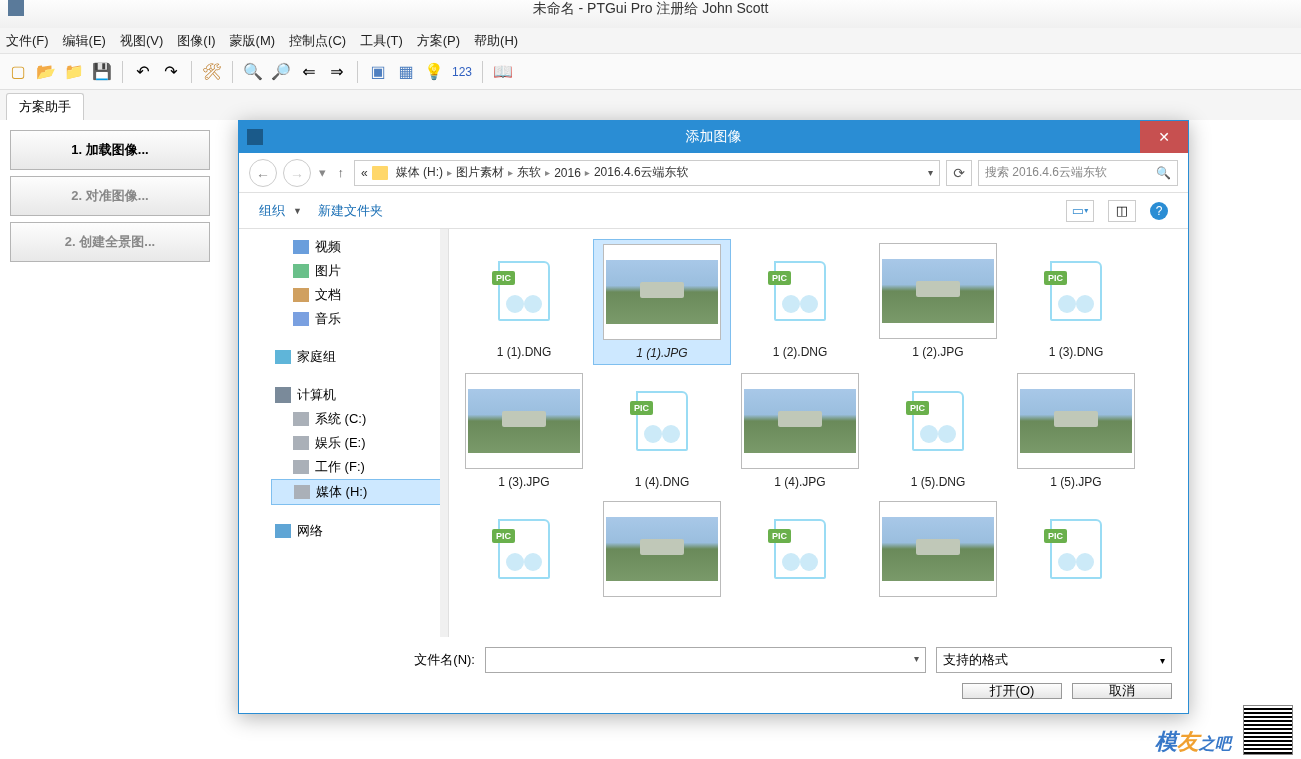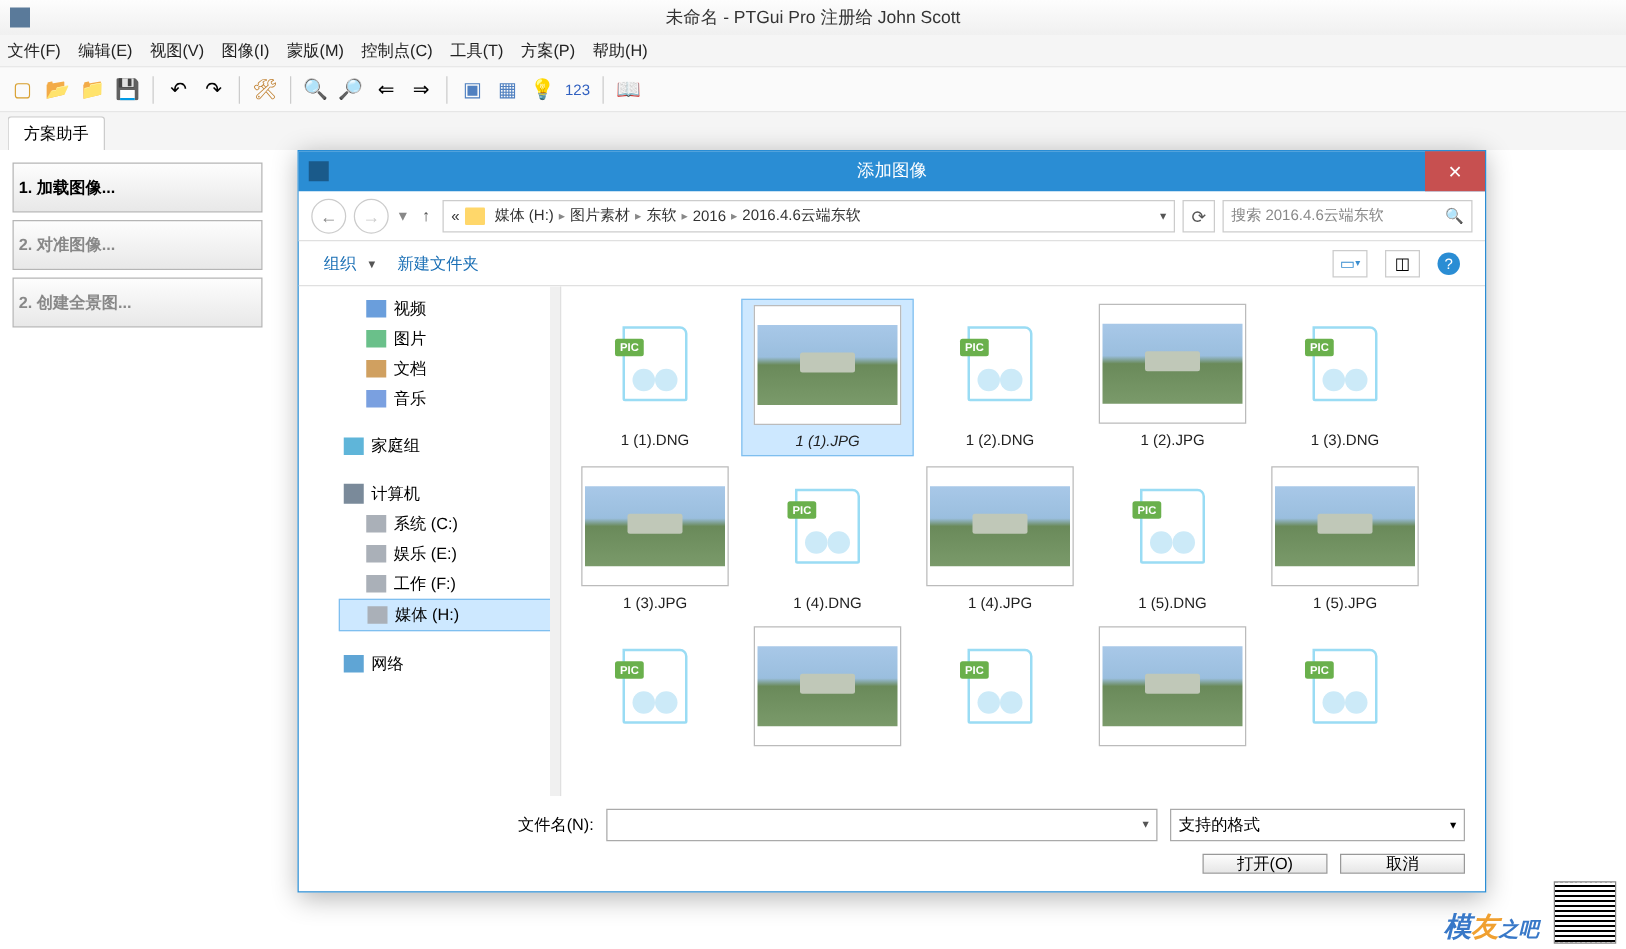--- a/index.html
+++ b/index.html
@@ -1,29 +1,29 @@
 <!DOCTYPE html>
 <html><head>
 <meta charset="utf-8">
 <style>
 * { margin:0; padding:0; box-sizing:border-box; font-family:"Microsoft YaHei","Segoe UI",sans-serif; }
 body { width:1301px; height:759px; background:#fff; overflow:hidden; position:relative; }
-.titlebar { height:28px; background:linear-gradient(#fdfdfd,#f0f0f0); display:flex; align-items:center; font-size:14px; color:#333; position:relative; }
+.titlebar { height:28px; background:linear-gradient(#fdfdfd,#f0f0f0); display:flex; align-items:flex-start; font-size:14px; color:#333; position:relative; }
 .titlebar .app-icon { width:16px; height:16px; margin:0 8px; background:#5a7a9a; }
 .titlebar .title-text { position:absolute; left:50%; transform:translateX(-50%); }
 .menubar { height:26px; background:#f5f5f5; display:flex; align-items:center; padding:0 6px; font-size:13px; color:#222; border-bottom:1px solid #e3e3e3;}
 .menubar span { margin-right:14px; cursor:default; }
 .toolbar { height:36px; background:#fafafa; display:flex; align-items:center; padding:0 6px; border-bottom:1px solid #e0e0e0; gap:4px;}
 .tbtn { width:24px; height:24px; display:flex; align-items:center; justify-content:center; font-size:16px; cursor:pointer; }
 .tsep { width:1px; height:22px; background:#ccc; margin:0 4px;}
 .tabstrip { height:30px; background:#f5f5f5; display:flex; align-items:flex-end; padding:0 6px; }
 .tab { border:1px solid #ccc; border-bottom:none; background:#fff; padding:4px 12px; font-size:13px; border-radius:3px 3px 0 0;}
 .content { display:flex; padding:10px; gap:10px; }
 .wizard { width:200px; display:flex; flex-direction:column; gap:6px; }
-.wbtn { border:1px solid #b5b5b5; background:linear-gradient(#fdfdfd,#e8e8e8); padding:10px 4px; font-size:13px; font-weight:bold; cursor:pointer; }
+.wbtn { border:1px solid #b5b5b5; background:linear-gradient(#fdfdfd,#e8e8e8); padding:10px 20px; font-size:13px; font-weight:bold; text-align:center; cursor:pointer; }
 .wbtn.disabled { color:#888; font-weight:bold; }
 
 .dialog { position:absolute; left:238px; top:120px; width:951px; height:594px; border:1px solid #2a8dd4; background:#fff; box-shadow:0 4px 20px rgba(0,0,0,0.3); display:flex; flex-direction:column;}
 .dlg-title { height:32px; background:#2a8dd4; color:#fff; display:flex; align-items:center; justify-content:center; font-size:14px; position:relative;}
 .dlg-title .dicon { position:absolute; left:8px; width:16px; height:16px; background:#1a5a8a;}
 .dlg-close { position:absolute; right:0; top:0; width:48px; height:32px; background:#c75050; color:#fff; display:flex; align-items:center; justify-content:center; font-size:14px; cursor:pointer;}
 .dlg-nav { height:40px; background:#fff; border-bottom:1px solid #e0e0e0; display:flex; align-items:center; padding:0 10px; gap:6px; font-size:13px;}
 .navbtn { width:28px; height:28px; border:1px solid #ccc; border-radius:50%; display:flex; align-items:center; justify-content:center; color:#888; cursor:pointer; font-size:14px;}
 .navbtn.disabled { color:#ccc; }
 .navdrop { color:#888; padding:0 2px; cursor:pointer;}

